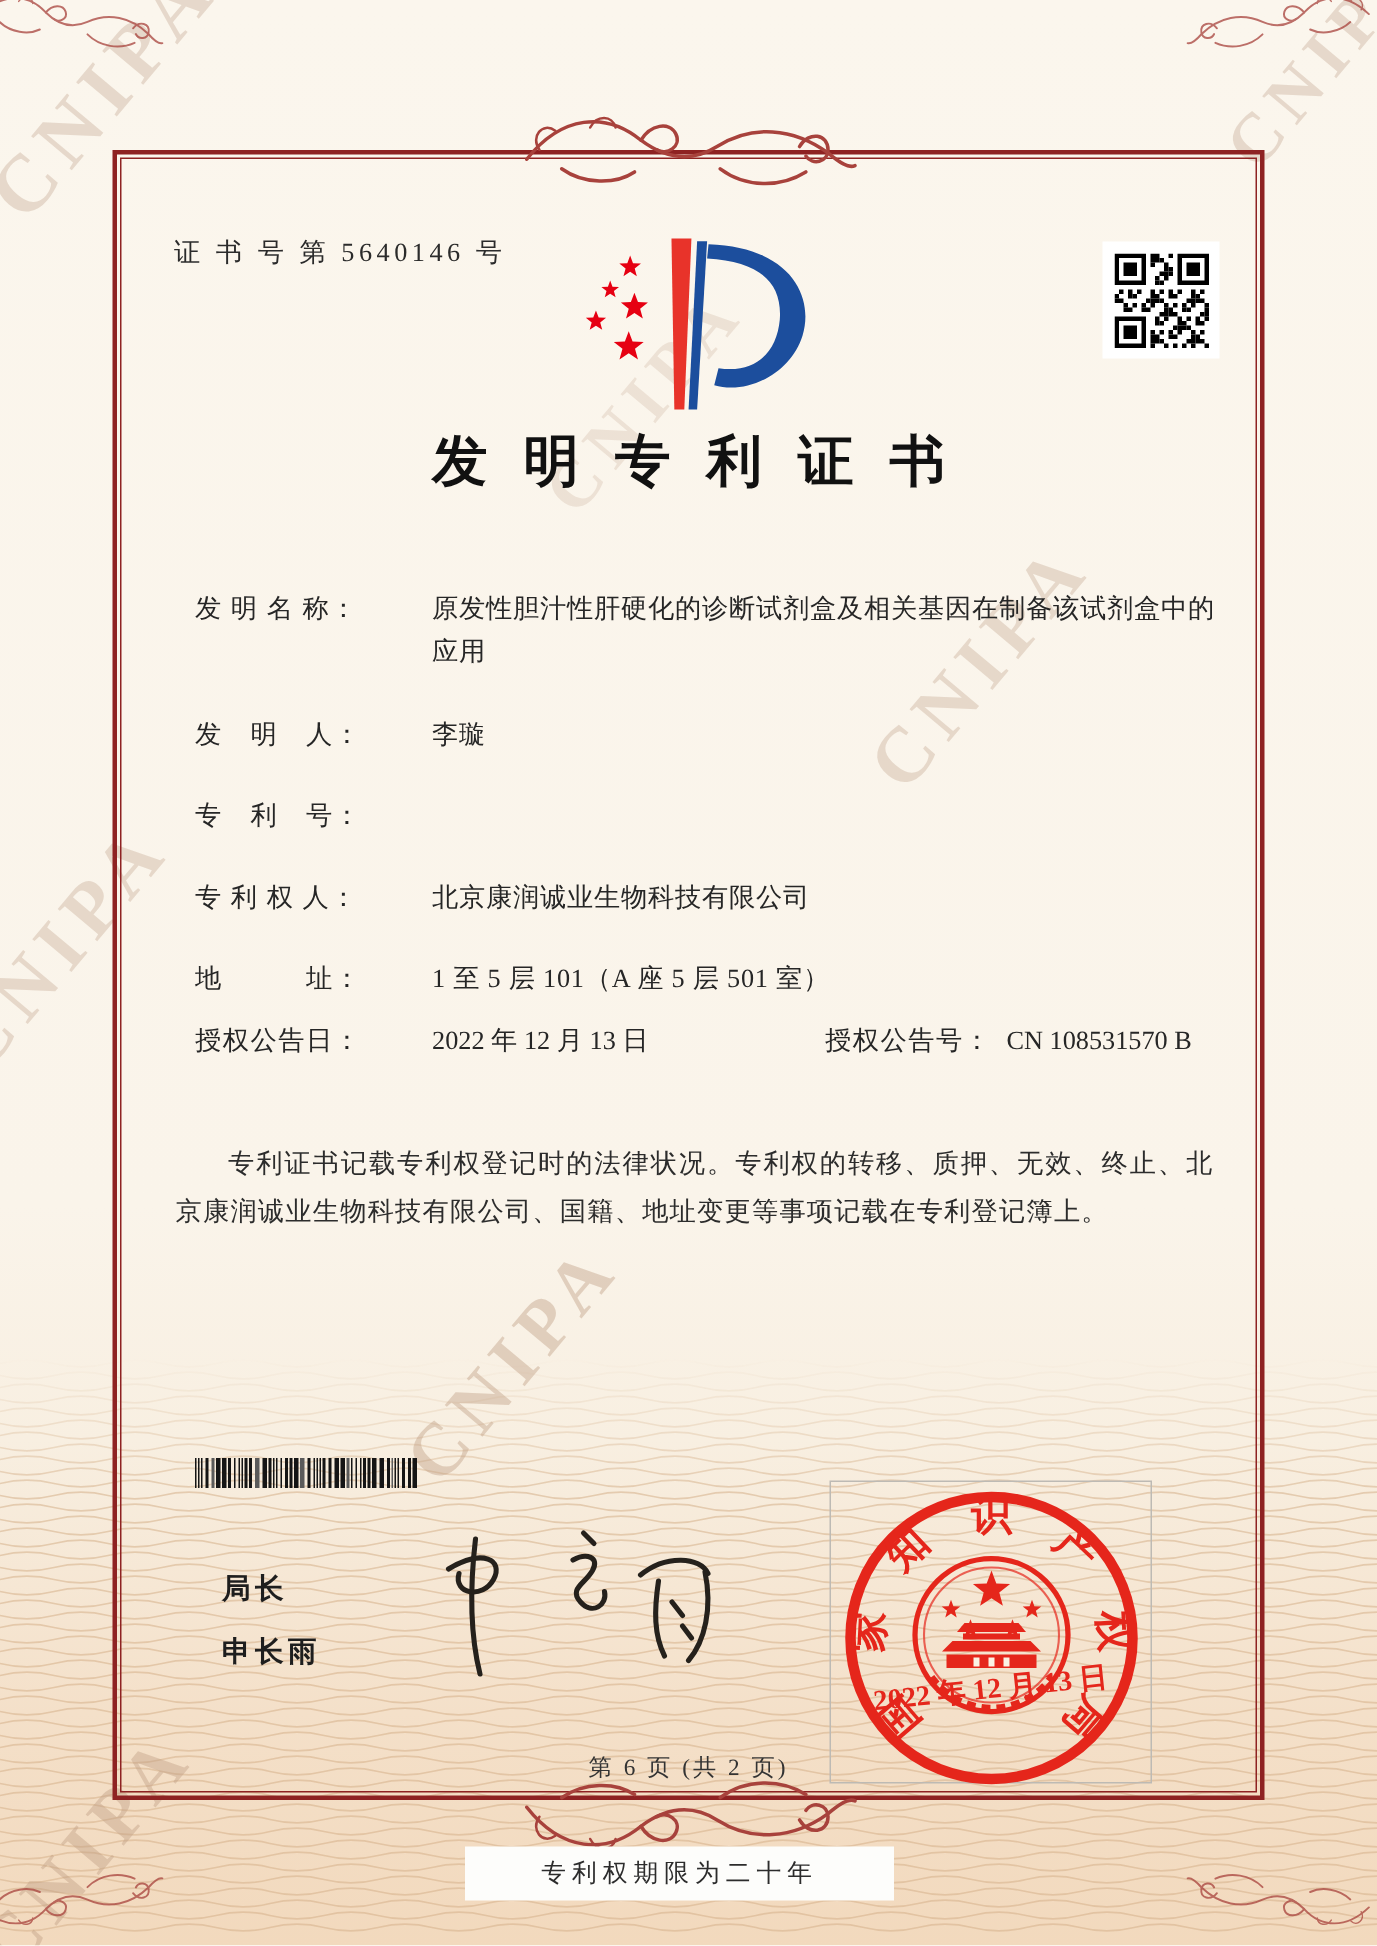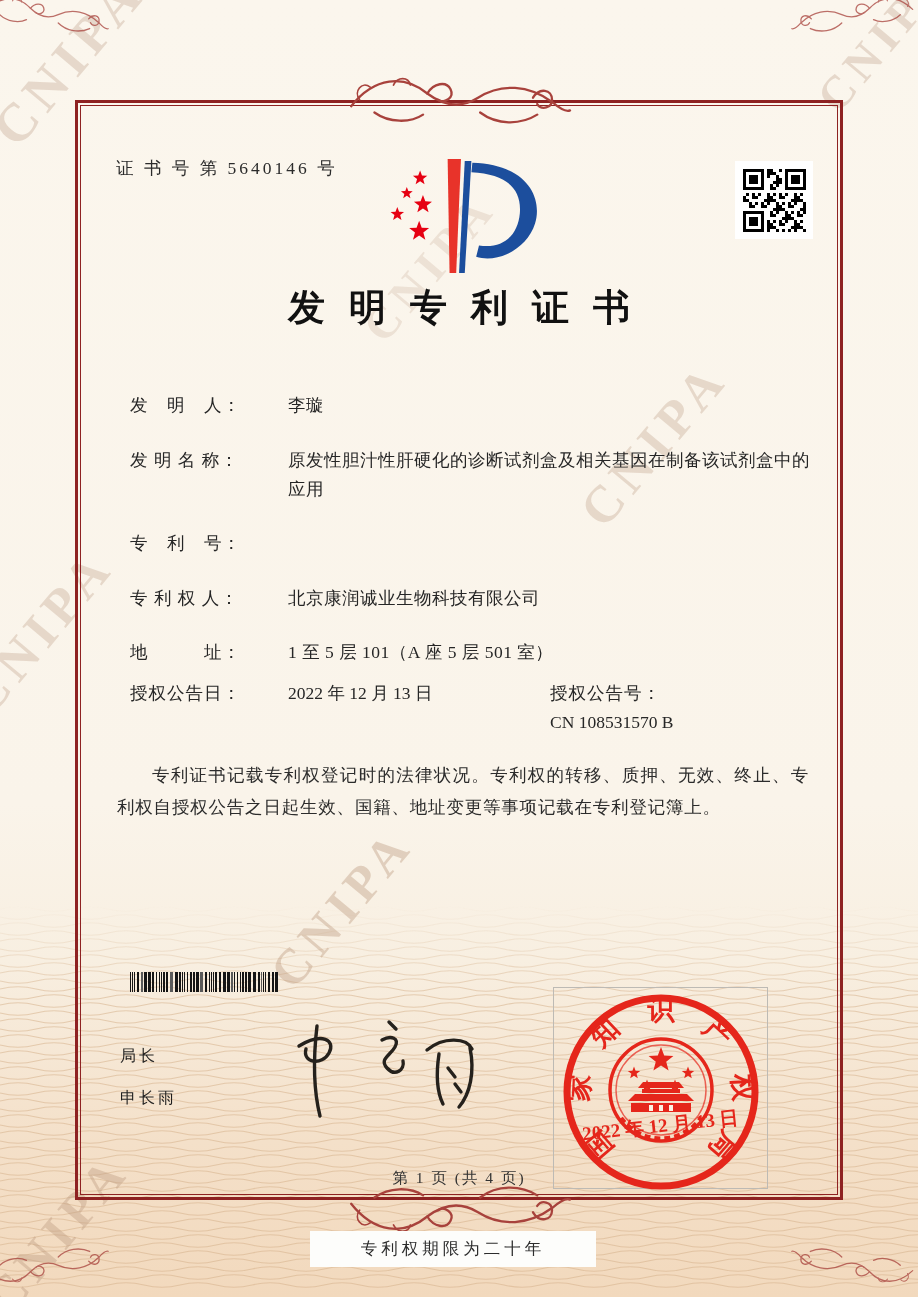--- a/index.html
+++ b/index.html
@@ -49,31 +49,31 @@
 
   .title { position:absolute; left:0; top:283px; width:918px; text-align:center;
            font-size:37px; font-weight:bold; color:#111; letter-spacing:24px; text-indent:24px; }
 
   .fields { position:absolute; left:130px; top:391px; width:680px; font-size:17.5px; color:#262626; }
   .frow { display:flex; margin-bottom:25.5px; line-height:29px; }
   .frow .lab { width:158px; flex:0 0 158px; letter-spacing:1px; }
   .frow .val { flex:1; letter-spacing:0.5px; }
   .frow.addr { margin-bottom:12px; }
   .grant-row { display:flex; }
-  .grant-row .pair2 { margin-left:40px; display:flex;flex-direction:column; }
+  .grant-row .pair2 { margin-left:40px; display:flex; }
   .grant-row .pair2 .lab { width:auto; flex:none; margin-right:10px; }
 
   .paras { position:absolute; left:117px; top:760px; width:692px; font-size:17.5px;
            color:#2c2c2c; line-height:31.5px; letter-spacing:0.8px; text-align:justify; }
   .paras p { text-indent:2em; }
 
   .barcode { position:absolute; left:130px; top:972px; height:20px; display:flex; align-items:stretch; }
   .barcode i { display:block; height:100%; }
 
-  .sig-label { position:absolute; left:120px; font-size:16px; color:#1e1e1e; letter-spacing:3px; }
+  .sig-label { position:absolute; left:148px; font-size:19px; color:#1e1e1e; letter-spacing:3px;font-weight:bold; }
   .sig-label.l1 { top:1046px; }
   .sig-label.l2 { top:1088px; }
   .sig-hand { position:absolute; left:262px; top:1012px; }
 
   .seal-box { position:absolute; left:553px; top:987px; width:215px; height:202px;
               border:1px solid #bdbab4; }
   .seal { position:absolute; left:-4px; top:-2px; }
 
   .page-num { position:absolute; left:0; top:1168px; width:918px; text-align:center;
               font-size:15.5px; color:#333; letter-spacing:2px; }
@@ -354,26 +354,26 @@
         <rect x="0" y="42" width="21" height="21" fill="#000"></rect>
         <rect x="3" y="45" width="15" height="15" fill="#fff"></rect>
         <rect x="6" y="48" width="9" height="9" fill="#000"></rect>
       </svg>
   </div>
 
   <div class="title">发明专利证书</div>
 
   <div class="fields">
     <div class="frow">
+      <span class="lab">发 明 名 称：</span>
+      <span class="val">原发性胆汁性肝硬化的诊断试剂盒及相关基因在制备该试剂盒中的应用</span>
+    </div>
+    <div class="frow">
       <span class="lab">发　明　人：</span>
       <span class="val">李璇</span>
-    </div>
-    <div class="frow">
-      <span class="lab">发 明 名 称：</span>
-      <span class="val">原发性胆汁性肝硬化的诊断试剂盒及相关基因在制备该试剂盒中的应用</span>
     </div>
     <div class="frow">
       <span class="lab">专　利　号：</span>
     </div>
     <div class="frow">
       <span class="lab">专 利 权 人：</span>
       <span class="val">北京康润诚业生物科技有限公司</span>
     </div>
     <div class="frow addr">
       <span class="lab">地　　　址：</span>
@@ -385,21 +385,21 @@
       <span class="lab">授权公告日：</span>
       <span style="width:222px">2022 年 12 月 13 日</span>
       <span class="pair2">
         <span class="lab">授权公告号：</span>
         <span>CN 108531570 B</span>
       </span>
     </div>
   </div>
 
   <div class="paras">
-    <p>专利证书记载专利权登记时的法律状况。专利权的转移、质押、无效、终止、专利权自授权公告之日起生效、国籍、地址变更等事项记载在专利登记簿上。</p>
+    <p>专利证书记载专利权登记时的法律状况。专利权的转移、质押、无效、终止、北京康润诚业生物科技有限公司、国籍、地址变更等事项记载在专利登记簿上。</p>
   </div>
 
   <div class="barcode" id="barcode">
       <i style="width: 1px; background: rgb(21, 21, 21); margin-right: 1px;"></i>
       <i style="width: 1px; background: rgb(21, 21, 21); margin-right: 1px;"></i>
       <i style="width: 1px; background: rgb(21, 21, 21); margin-right: 2px;"></i>
       <i style="width: 2px; background: rgb(21, 21, 21); margin-right: 2px;"></i>
       <i style="width: 2px; background: rgb(90, 90, 90); margin-right: 1px;"></i>
       <i style="width: 3px; background: rgb(21, 21, 21); margin-right: 1px;"></i>
       <i style="width: 3px; background: rgb(21, 21, 21); margin-right: 1px;"></i>
@@ -493,17 +493,17 @@
           <rect x="-12" y="15" width="4" height="6" fill="#fbf2e4"></rect>
           <rect x="-2" y="15" width="4" height="6" fill="#fbf2e4"></rect>
           <rect x="8" y="15" width="4" height="6" fill="#fbf2e4"></rect>
           <path d="M-40,28 A49,49 0 0 0 40,28" fill="none" stroke="#e5261b" stroke-width="4.5" stroke-dasharray="6 4"></path>
         </g>
         <text id="seal-date" x="111" y="146" text-anchor="middle" fill="#e5261b" font-family="'Liberation Serif',serif" font-size="19" font-weight="bold" transform="rotate(-6 111 146)">2022 年 12 月 13 日</text>
       </svg>
     </div>
   </div>
 
-  <div class="page-num">第 1 页 (共 4 页)</div>
+  <div class="page-num">第 6 页 (共 2 页)</div>
 
   <div class="footer-strip">专利权期限为二十年</div>
 
 </div>
 
 </body></html>

